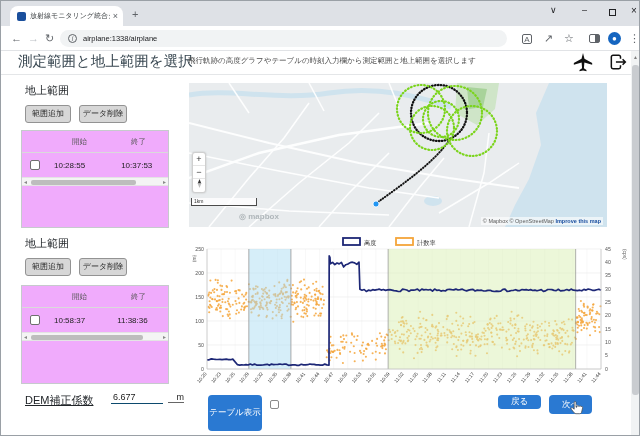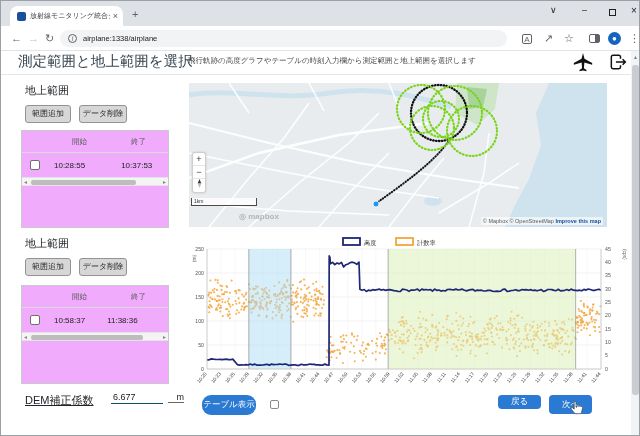--- a/index.html
+++ b/index.html
@@ -154,21 +154,21 @@
   <button class="btn-gray" style="left:24px; top:257px; width:46px;">範囲追加</button>
   <button class="btn-gray" style="left:78px; top:257px; width:48px;">データ削除</button>
   <div class="rangebox" style="left:20px; top:284px; height:99px;">
     <div class="rb-head">
       <span class="rb-col" style="margin-left:50px;">開始</span>
       <span class="rb-col" style="margin-left:44px;">終了</span>
     </div>
     <div class="rb-row">
       <span class="cbx" style="margin-left:8px;"></span>
       <span class="rb-time" style="margin-left:14px;">10:58:37</span>
-      <span class="rb-time" style="margin-left:22px;">11:38:36</span>
+      <span class="rb-time" style="margin-left:32px;">11:38:36</span>
     </div>
     <div class="hscroll">
       <span class="harrow" style="left:1px;">◄</span>
       <span class="harrow" style="right:1px;">►</span>
       <div class="hthumb" style="left:9px; width:112px;"></div>
     </div>
   </div>
 
   <span class="abs dem-label" style="left:24px; top:392px;">DEM補正係数</span>
   <input class="dem-input" style="left: 110px; top: 390px;" value="6.677">
@@ -1177,21 +1177,21 @@
         <text transform="translate(432,14) rotate(90)" font-size="4.8" fill="#666" text-anchor="start">(cps)</text>
       </g>
       <g font-family="Liberation Sans, sans-serif">
         <rect x="152" y="3" width="17" height="7" fill="#fff" stroke="#1d2776" stroke-width="1.8"></rect>
         <text x="173" y="9.5" font-size="6.2" fill="#333">高度</text>
         <rect x="205" y="3" width="17" height="7" fill="#fff" stroke="#f4a53a" stroke-width="1.8"></rect>
         <text x="226" y="9.5" font-size="6.2" fill="#333">計数率</text>
       </g>
     </svg>
 
-  <button class="btn-blue" style="left:201px; top:394px; width:54px; height:20px;border-radius:9px;">テーブル表示</button>
+  <button class="btn-blue" style="left:207px; top:394px; width:54px; height:36px;">テーブル表示</button>
   <span class="fcbx" style="left:269px; top:399px;"></span>
   <button class="btn-blue" style="left:497px; top:394px; width:43px; height:14px;">戻る</button>
   <button class="btn-blue" style="left:548px; top:394px; width:43px; height:19px;">次へ</button>
 
   <svg class="abs" style="left:569px; top:400px;" width="13" height="15" viewBox="0 0 13 15">
     <path d="M4.2 1.2 c0-.9 1.8-.9 1.8 0 v5 h.8 l.4-1.2 c.3-.8 1.5-.5 1.4.3 h.9 c.3-.7 1.4-.5 1.4.2 h.7 c.9 0 1.2.6 1 1.4 l-1 4.2 c-.2 1-.9 1.6-2 1.6 h-3.6 c-.7 0-1.3-.3-1.7-.8 l-3-3.7 c-.8-1 .5-2.1 1.4-1.3 l1.5 1.3 z" fill="#fff" stroke="#444" stroke-width="0.7"></path>
   </svg>
 
   <div class="abs vscroll">
     <span class="vsarrow" style="top:3px;">▲</span>

